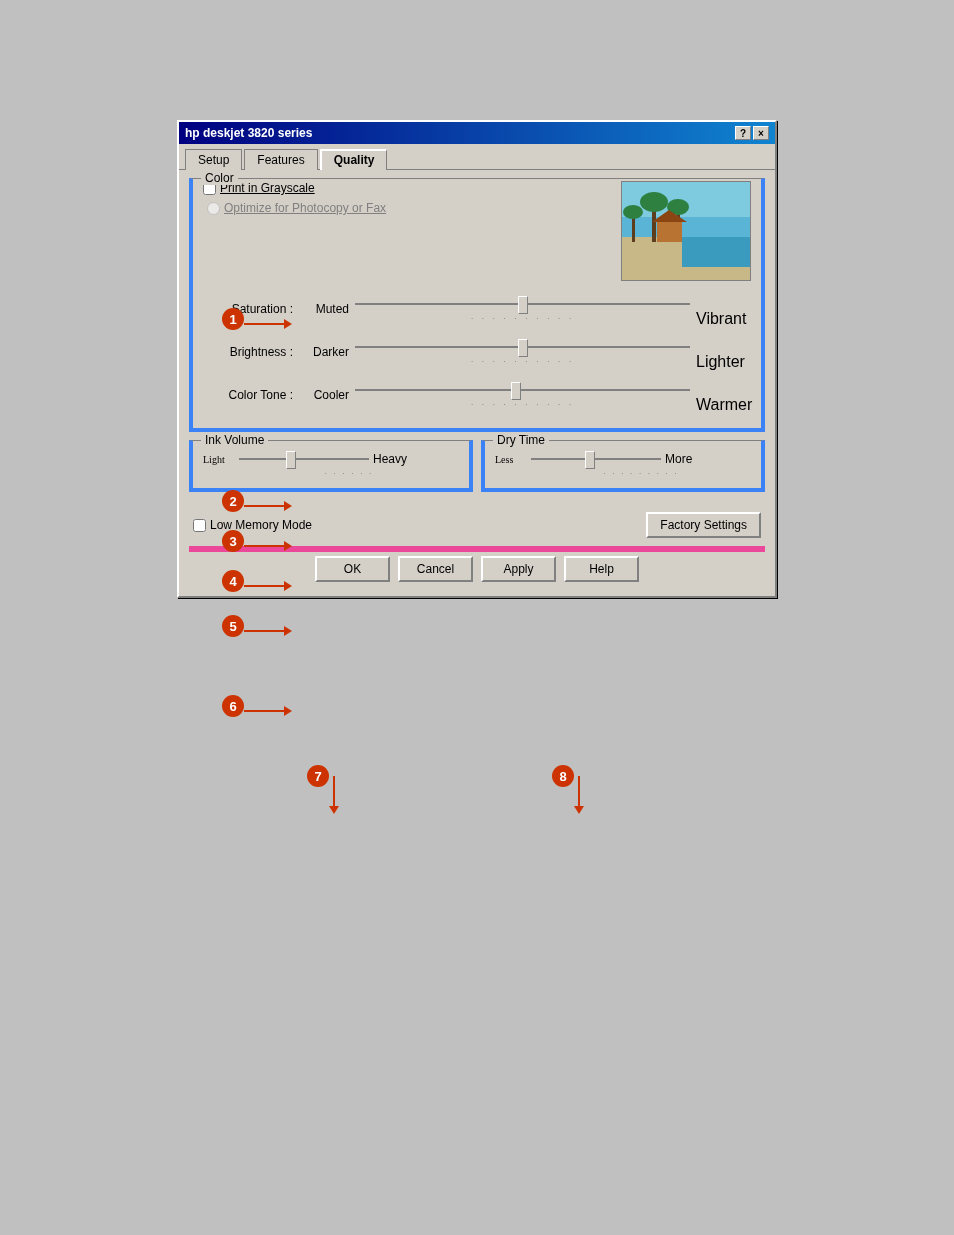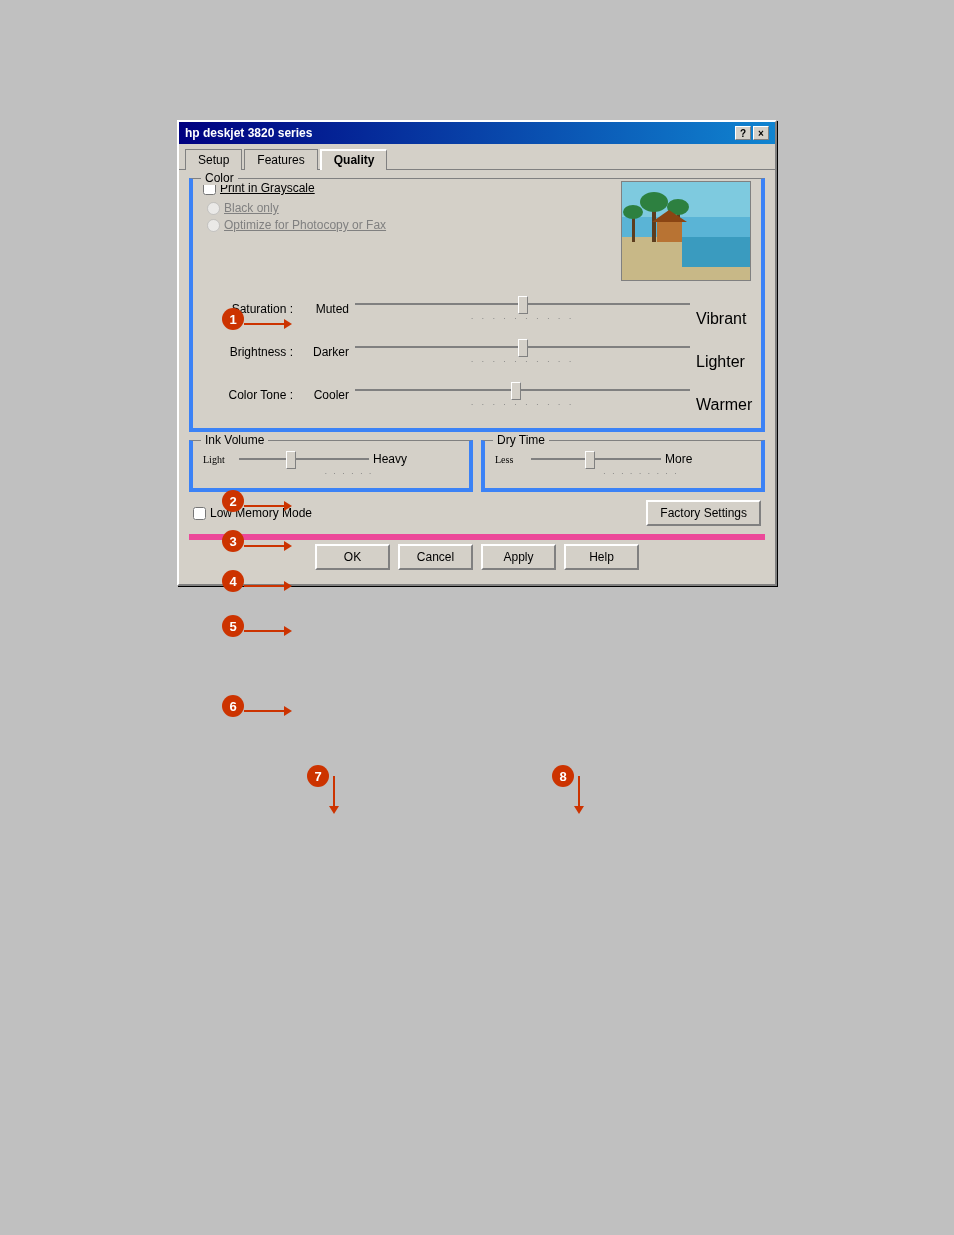--- a/index.html
+++ b/index.html
@@ -214,21 +214,21 @@
       letter-spacing: 3px;
       color: #808080;
       margin-top: 0;
       text-align: center;
       width: 100%;
     }
 
     .two-col-groups {
       display: flex;
       gap: 8px;
-      margin-bottom: 8px;
+      margin-bottom: 20px;
       border-radius: 19px;
     }
 
     .two-col-groups .group-box {
       flex: 1;
       margin-bottom: 0;
     }
 
     .bottom-row {
       display: flex;
@@ -476,24 +476,20 @@
         <span class="group-box-label">Color</span>
 
         <div class="color-section">
           <div class="color-left">
             <div class="checkbox-row">
               <input type="checkbox" id="grayscale" style="">
               <label for="grayscale" class="enabled underline-label">Print in Grayscale</label>
             </div>
 
             <div class="radio-row">
-              <input type="radio" name="gsmode" id="bo" disabled="" style="">
-              <label for="bo">Black only</label>
-            </div>
-            <div class="radio-row">
               <input type="radio" name="gsmode" id="fax" disabled="" style="">
               <label for="fax">Optimize for Photocopy or Fax</label>
             </div>
           </div>
 
           <div>
             <div style="width:130px;height:100px;border:1px solid #808080;overflow:hidden;">
               <svg width="130" height="100" xmlns="http://www.w3.org/2000/svg">
 
                 <rect x="0" y="0" width="130" height="60" fill="#5ab4d6"></rect>

